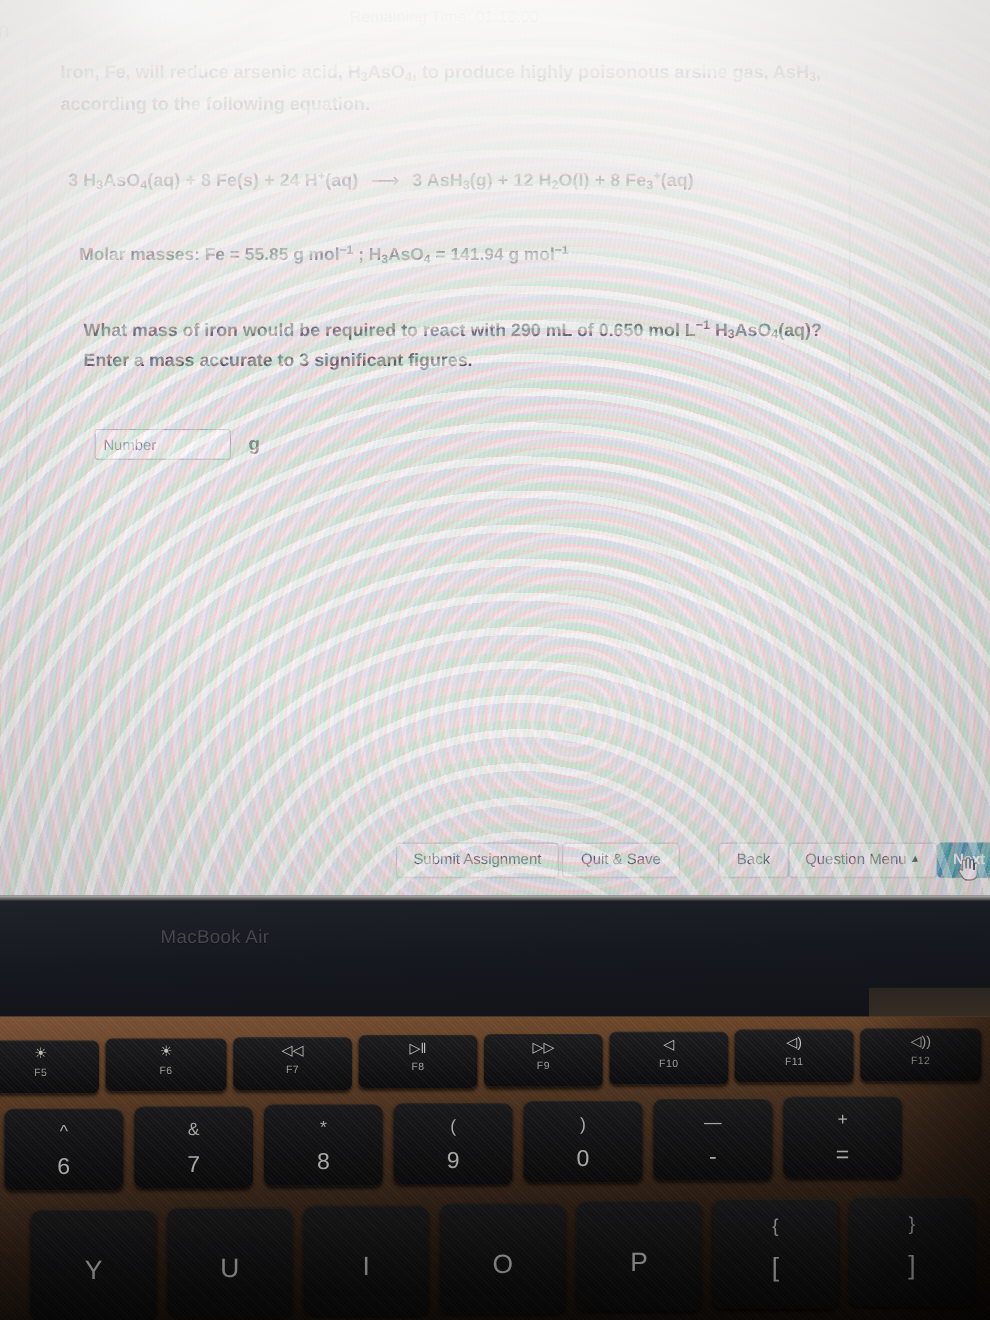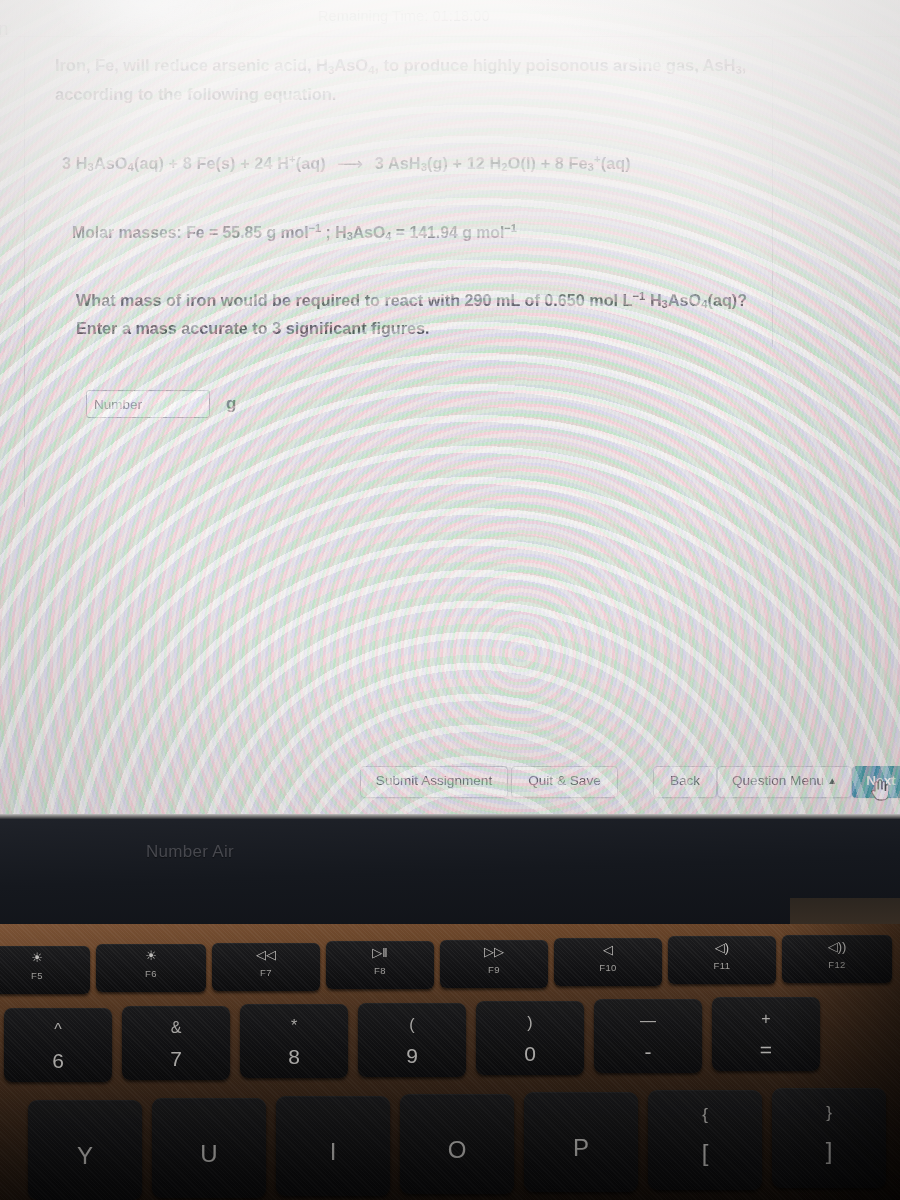--- a/index.html
+++ b/index.html
@@ -243,21 +243,21 @@
 
     <div class="moire m1"></div>
     <div class="moire m2"></div>
     <div class="moire m3"></div>
     <div class="washtop"></div>
     <div class="glare"></div>
     <div class="vign"></div>
   </div>
 
   <div id="bezel"></div>
-  <div id="mbaText">Number Air</div>
+  <div id="mbaText">MacBook Air</div>
 
   <div id="deck">
     <div class="kbrow" id="rowF">
         <div class="key fkey" style="left: -16px; width: 106px; top: 22px;">
           <span class="gl">☀</span>
           <span class="lb">F5</span>
         </div>
         <div class="key fkey" style="left: 96px; width: 110px; top: 20.4px;">
           <span class="gl">☀</span>
           <span class="lb">F6</span>

